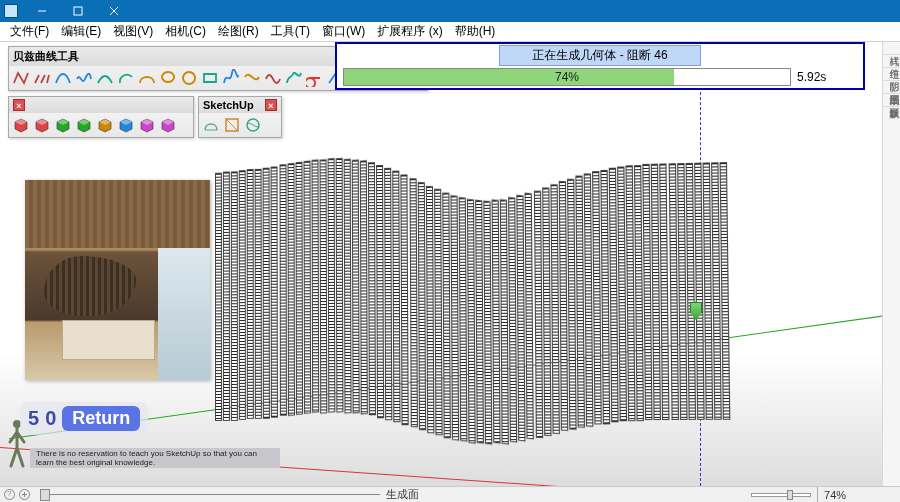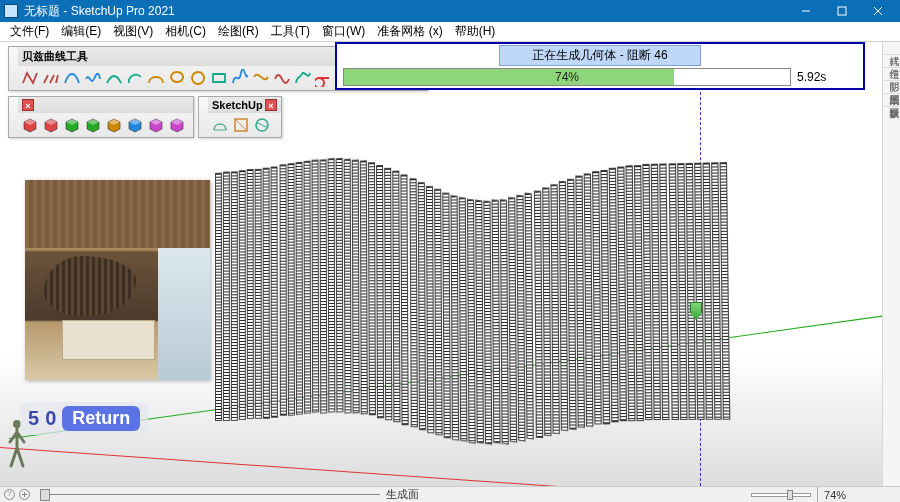--- a/index.html
+++ b/index.html
@@ -131,21 +131,20 @@
     width:6px; height:10px; background:#ddd;
     border:1px solid #888;
   }
   
   .floatbar {
     position: absolute;
     background: linear-gradient(#f8f8f8,#e8e8e8);
     border: 1px solid #a8a8a8;
     box-shadow: 1px 1px 3px rgba(0,0,0,0.2);
     font-size: 11px;
-    padding-left: 9px;
   }
   .floatbar .fb-title {
     background: linear-gradient(#eaeaea,#dcdcdc);
     padding: 2px 4px;
     display: flex; align-items: center;
     font-weight: bold;
   }
   .floatbar .fb-title span { flex:1; }
   .fb-close {
     width:12px;height:12px; background:#e05050; color:#fff;
@@ -295,21 +294,20 @@
     background:#c8c8cc; color:#222;
     font-size:8px; padding:1px 6px; max-width:250px;
     z-index:6;
   }
 </style>
 </head>
 <body>
 
 <div class="titlebar">
   <div class="app-icon"></div>
-  <div class="title">无标题 - SketchUp Pro 2021</div>
   <div class="winbtn">
     <svg viewBox="0 0 10 10">
         <path d="M1 5 H9" stroke="#fff" stroke-width="1"></path>
       </svg>
   </div>
   <div class="winbtn">
     <svg viewBox="0 0 10 10">
         <rect x="1" y="1" width="8" height="8" fill="none" stroke="#fff"></rect>
       </svg>
   </div>
@@ -321,21 +319,21 @@
 </div>
 
 <div class="menubar">
   <div class="menuitem">文件(F)</div>
   <div class="menuitem">编辑(E)</div>
   <div class="menuitem">视图(V)</div>
   <div class="menuitem">相机(C)</div>
   <div class="menuitem">绘图(R)</div>
   <div class="menuitem">工具(T)</div>
   <div class="menuitem">窗口(W)</div>
-  <div class="menuitem">准备网格 (x)</div>
+  <div class="menuitem">扩展程序 (x)</div>
   <div class="menuitem">帮助(H)</div>
 </div>
 
 <div class="sidetabs">
   <div class="sidetab">样式</div>
   <div class="sidetab">组件</div>
   <div class="sidetab">阴影</div>
   <div class="sidetab">场景图层</div>
   <div class="sidetab">默认面板</div>
 </div>
@@ -427,20 +425,21 @@
       <span>0</span>
       <span class="retn">Return</span>
     </div>
 
     <div class="figure">
       <svg viewBox="0 0 22 50">
         <circle cx="11" cy="6" r="4" fill="#6a7a5a"></circle>
         <path d="M11 10 L11 30 M11 14 L4 24 M11 14 L18 24 M11 30 L5 48 M11 30 L17 48" stroke="#6a7a5a" stroke-width="3" fill="none" stroke-linecap="round"></path>
       </svg>
     </div>
+    <div class="wm-sub">There is no reservation to teach you SketchUp so that you can learn the best original knowledge.</div>
 
     <div class="progress-panel">
       <div class="pp-header">
         <div class="pp-header-box">正在生成几何体 - 阻断 46</div>
       </div>
       <div class="pp-bar-row">
         <div class="pp-bar">
           <div class="fill" id="pp-fill" style="width: 74%;"></div>
           <div class="pct">74%</div>
         </div>

